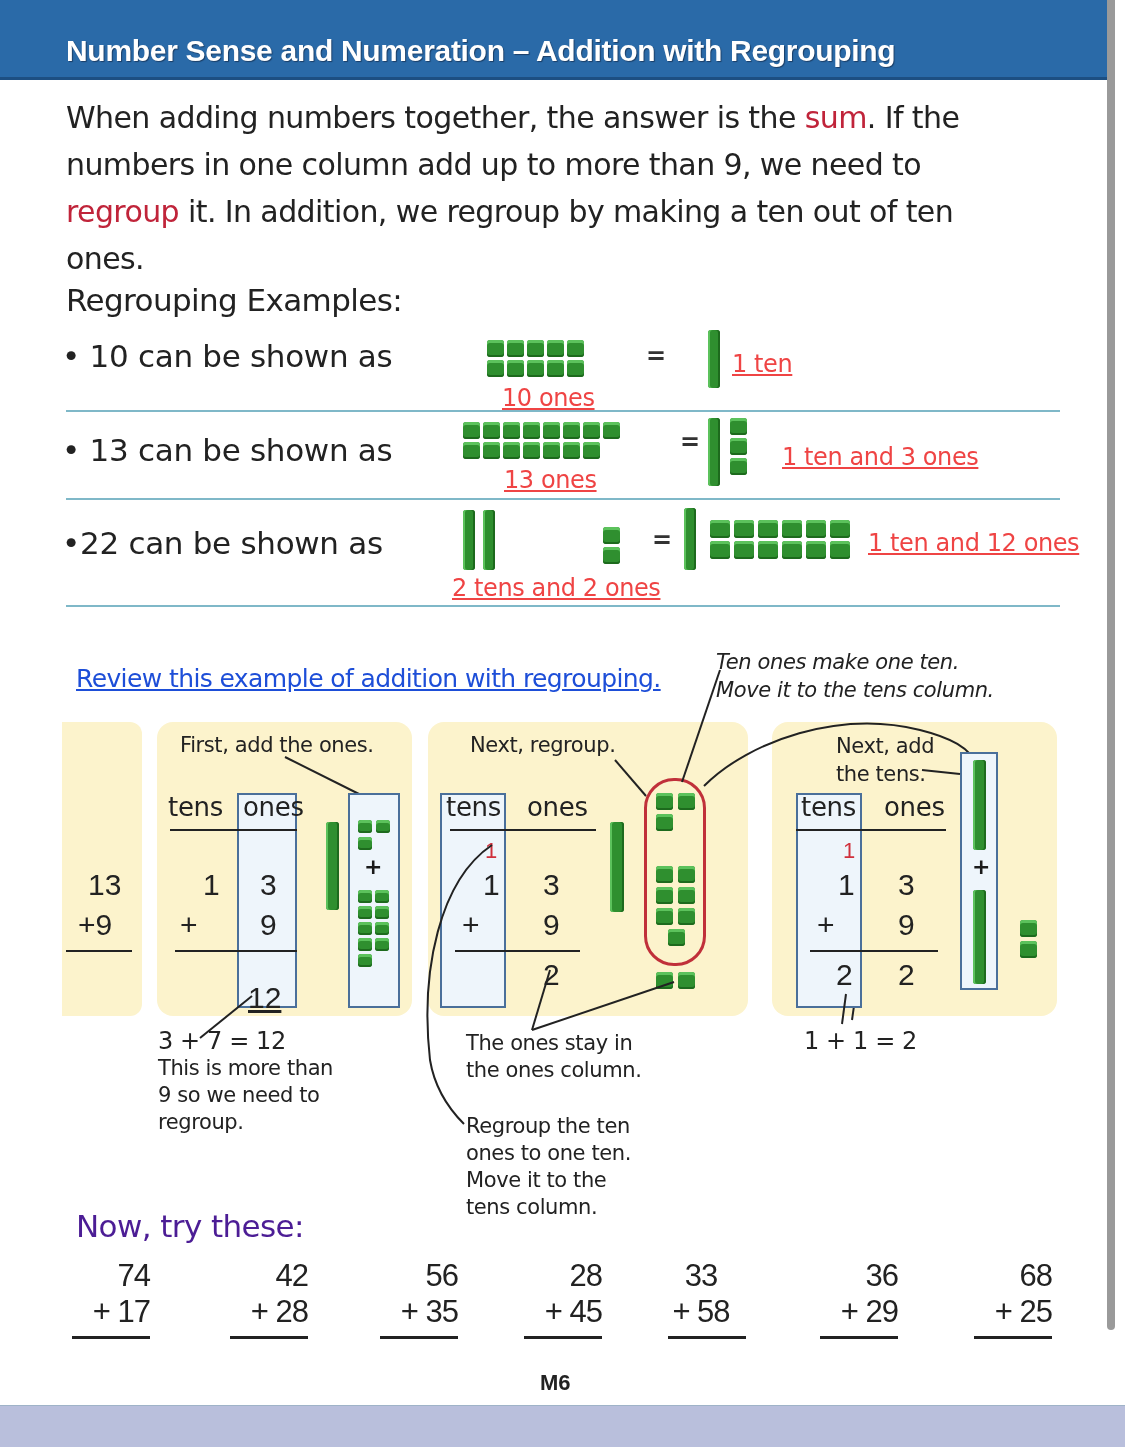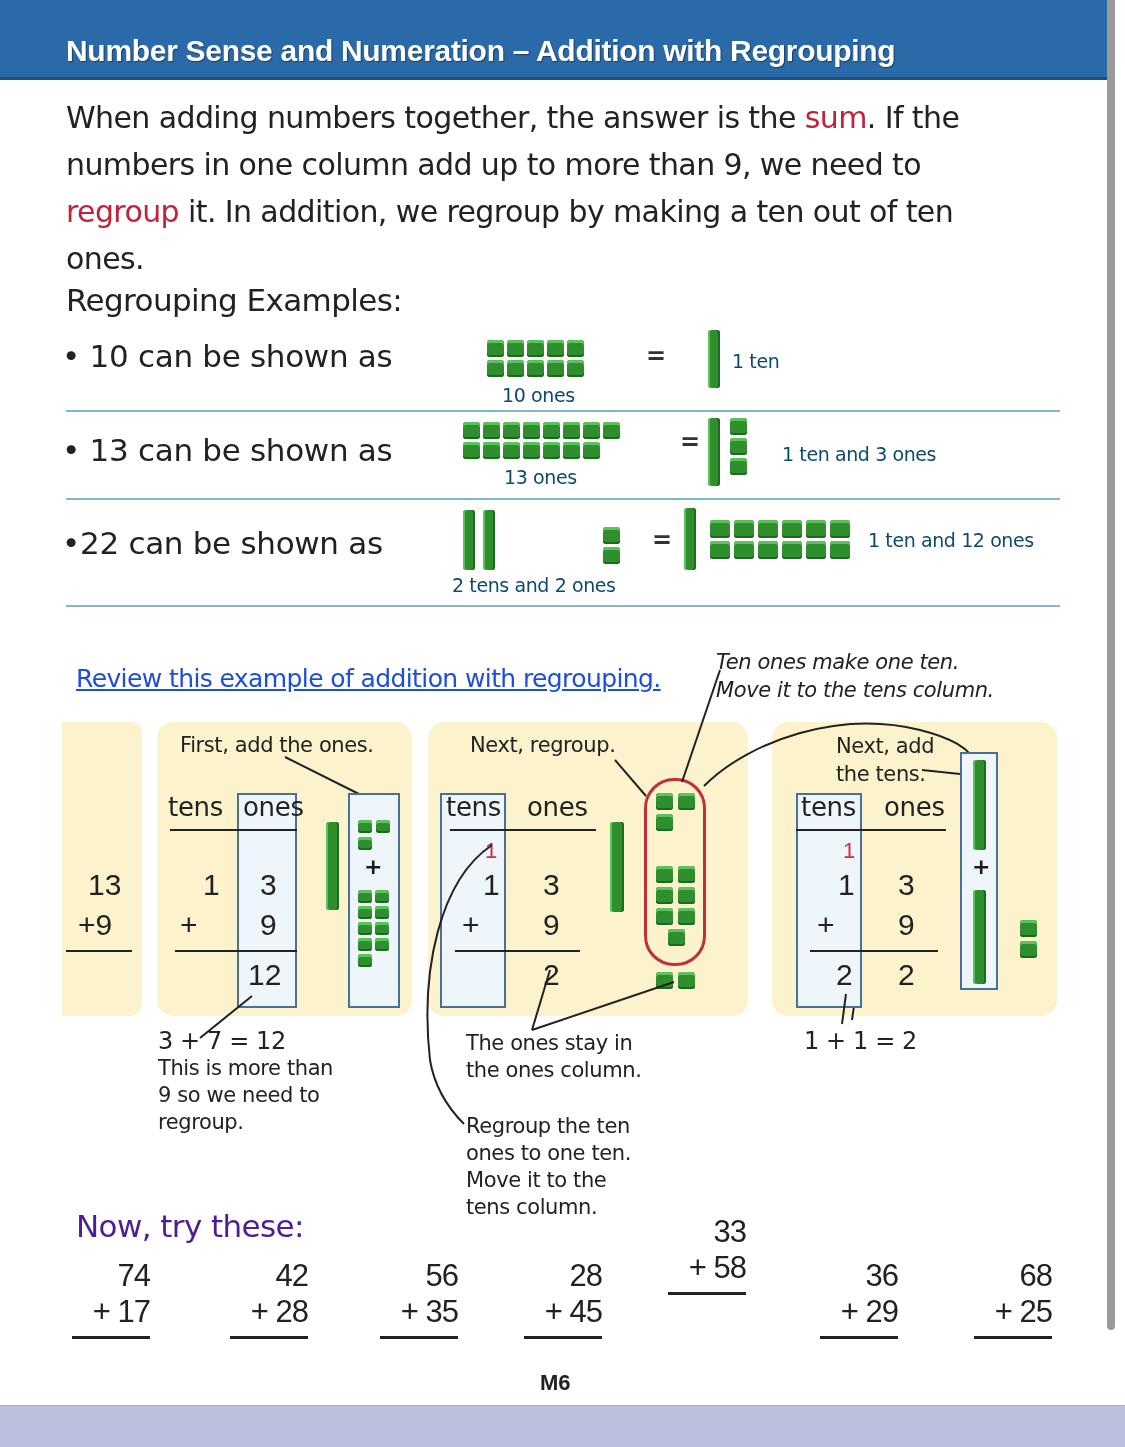--- a/index.html
+++ b/index.html
@@ -7,21 +7,21 @@
   body { position: relative; font-family: "DejaVu Sans", sans-serif; color: #1a1a1a; }
   .abs { position: absolute; }
   .header { left: 0; top: 0; width: 1115px; height: 80px; background: #2a6aa8; border-bottom: 3px solid #1d4f82; }
   .header-title { left: 66px; top: 34px; font-family: "Liberation Sans", sans-serif; font-weight: bold; font-size: 30px; color: #ffffff; letter-spacing: -0.3px; text-shadow: 1px 1px 1px #1b3e66; white-space: nowrap; }
   .right-bar { left: 1107px; top: 0; width: 8px; height: 1330px; background: #9a9a9a; border-radius: 0 0 4px 4px; }
   .intro { left: 66px; top: 94px; width: 960px; font-family: "DejaVu Sans", sans-serif; font-size: 30px; line-height: 47px; color: #222; letter-spacing: -0.6px; }
   .kw { color: #c0243a; }
   .sub-head { left: 66px; top: 282px; font-size: 31px; color: #222; letter-spacing: -0.6px; }
   .ex-row-label { left: 62px; font-size: 31px; color: #222; letter-spacing: -0.3px; white-space: nowrap; }
   .divider { left: 66px; width: 994px; height: 2px; background: #7fb8c8; }
-  .small-lbl { font-size: 19px; color: #0c4a6e; white-space: nowrap; letter-spacing: -0.4px; }
+  .small-lbl { font-size: 24px; color: #ef4444; white-space: nowrap; letter-spacing: -0.4px; text-decoration: underline; }
   .cube-grid { display: grid; gap: 3px; }
   .cube { width: 17px; height: 17px; background: #2f8f2f; border-radius: 3px; box-shadow: inset 0 3px 0 #5cc25c, inset 0 -2px 0 #1d6a1d; }
   .cube.sm { width: 14px; height: 13px; }
   .rod { width: 12px; background: #2f8f2f; border-radius: 3px; box-shadow: inset 2px 0 0 #5cc25c, inset -2px 0 0 #1d6a1d; }
   .eq { font-size: 24px; font-weight: bold; color: #333; }
   .panel { background: #fcf3cc; border-radius: 16px; }
   .num { font-family: "Liberation Sans", sans-serif; font-size: 30px; color: #222; }
   .hdr { font-size: 26px; color: #222; letter-spacing: -0.3px; }
   .blue-box { border: 2px solid #4a6f9a; background: #eef5fb; }
   .hline { height: 2px; background: #222; }
@@ -137,21 +137,21 @@
   </svg>
 <div class="abs blue-box" style="left:237px;top:793px;width:60px;height:215px;"></div>
 <div class="abs hdr" style="left:168px;top:792px;">tens</div>
 <div class="abs hdr" style="left:243px;top:792px;">ones</div>
 <div class="abs hline" style="left:170px;top:829px;width:127px;"></div>
 <div class="abs num" style="left:203px;top:868px;">1</div>
 <div class="abs num" style="left:260px;top:868px;">3</div>
 <div class="abs num" style="left:180px;top:908px;">+</div>
 <div class="abs num" style="left:260px;top:908px;">9</div>
 <div class="abs hline" style="left:175px;top:950px;width:122px;"></div>
-<div class="abs num" style="left:248px;top:958px;">12</div>
+<div class="abs num" style="left:248px;top:981px;text-decoration:underline;">12</div>
 <div class="abs rod" style="left:326px;top:822px;height:88px;width:13px;"></div>
 <div class="abs" style="left:348px;top:793px;width:52px;height:215px;border:2px solid #4a6f9a;background:#eef5fb;"></div>
 <div class="abs cube-grid" style="left:358px;top:820px;grid-template-columns:repeat(2,14px);gap:4px;">
     <div class="cube sm"></div>
     <div class="cube sm"></div>
     <div class="cube sm"></div>
   </div>
 <div class="abs" style="left:364px;top:854px;font-size:22px;font-weight:bold;">+</div>
 <div class="abs cube-grid" style="left:358px;top:890px;grid-template-columns:repeat(2,14px);gap:3px;">
   <div class="cube sm"></div>
@@ -275,21 +275,21 @@
 <div class="abs practice" style="left:368px;top:1258px;">
     <div>56</div>
     <div>+ 35</div>
     <div class="line"></div>
   </div>
 <div class="abs practice" style="left:512px;top:1258px;">
     <div>28</div>
     <div>+ 45</div>
     <div class="line"></div>
   </div>
-<div class="abs practice" style="left:656px;top:1214px;">
+<div class="abs practice" style="left:656px;top:1258px;text-align:center;">
     <div>33</div>
     <div>+ 58</div>
     <div class="line"></div>
   </div>
 <div class="abs practice" style="left:808px;top:1258px;">
     <div>36</div>
     <div>+ 29</div>
     <div class="line"></div>
   </div>
 <div class="abs practice" style="left:962px;top:1258px;">

